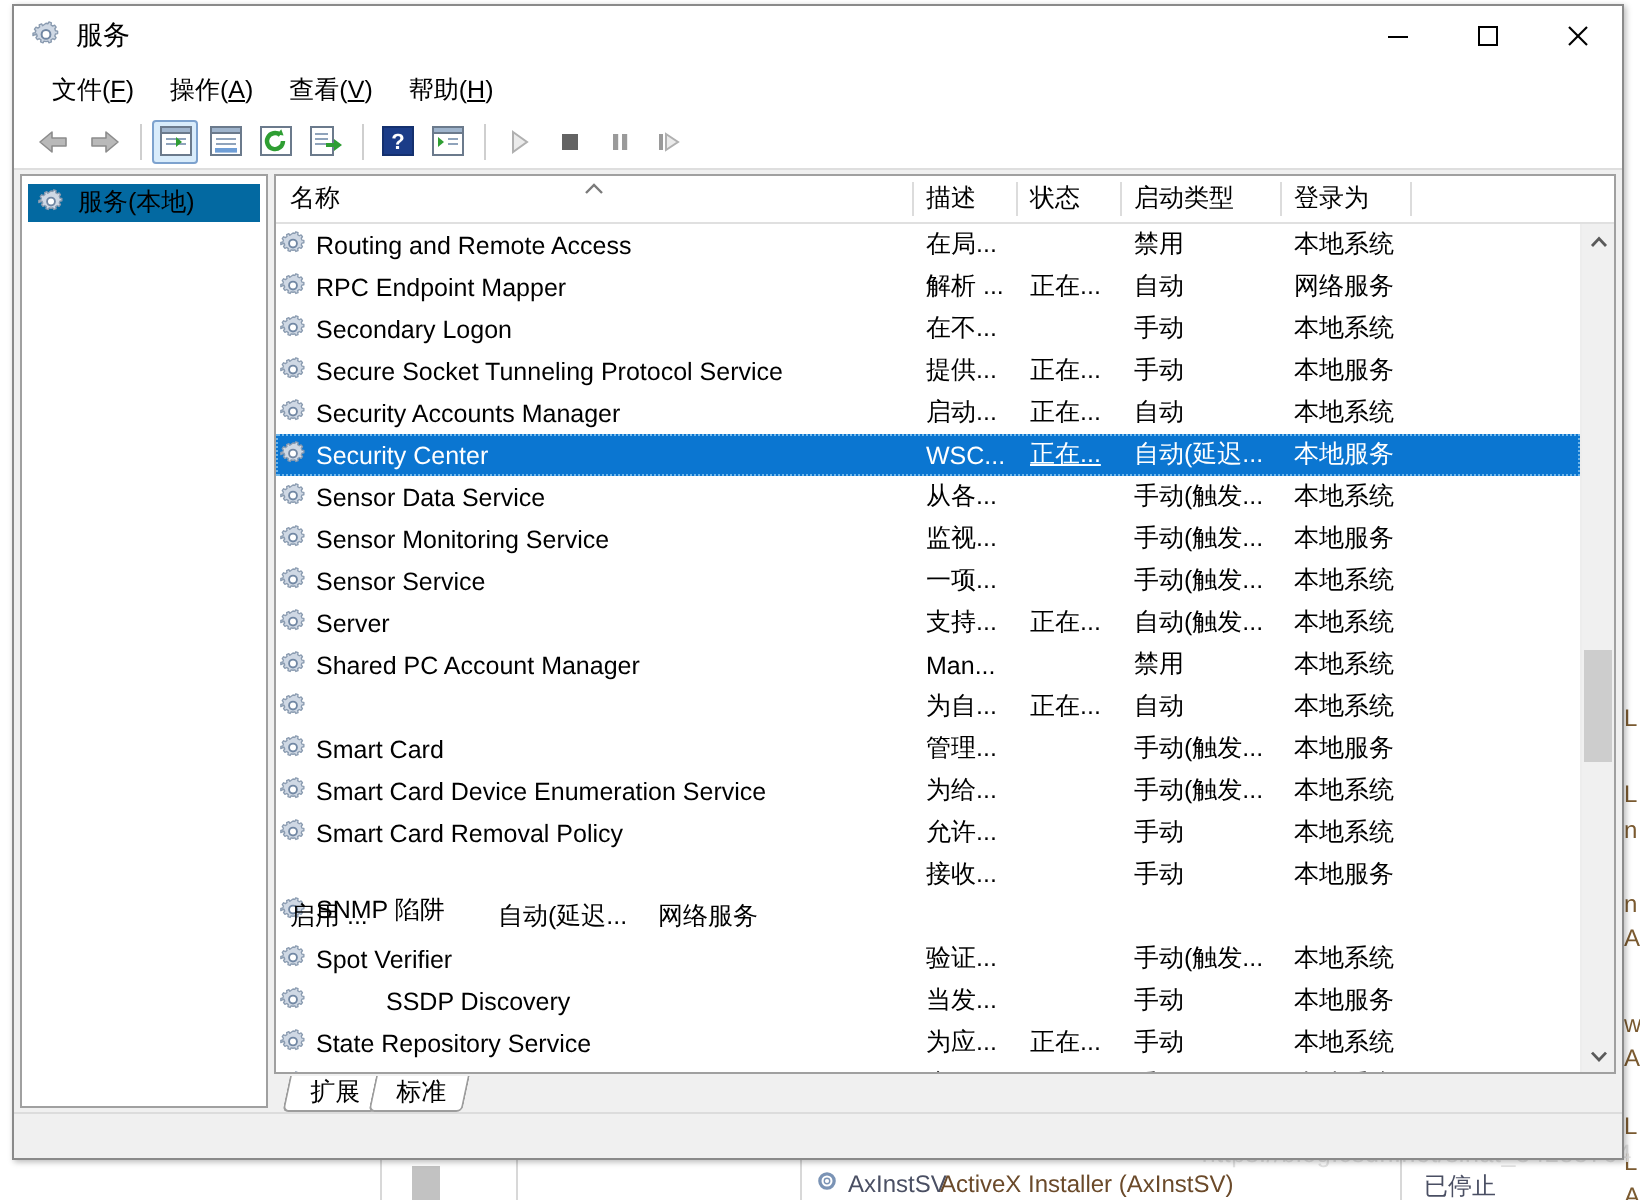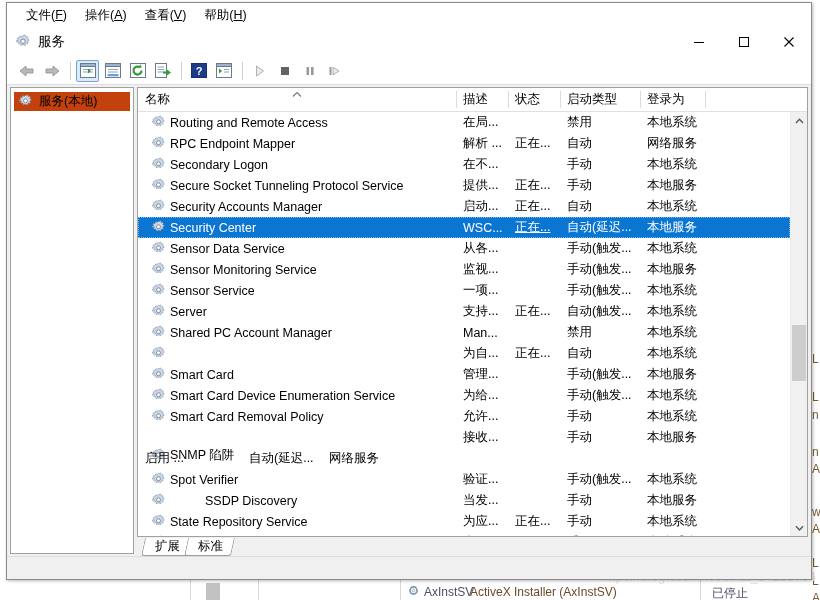--- a/index.html
+++ b/index.html
@@ -166,21 +166,21 @@
     flex: none;
     padding-top: 4px;
     margin-bottom: 2px;
   }
   .tree-node {
     display: flex;
     align-items: center;
     height: 19px;
     margin: 0 3px;
     padding-left: 4px;
-    background: #c2410c;
+    background: #0369a1;
     font-size: 12.5px;
     color: #000;
   }
   .tree-node .tn-icon { width: 15px; height: 15px; flex: none; }
   .tree-node .tn-label { margin-left: 6px; }
 
   #list-pane {
     flex: 1;
     margin-left: 3px;
     display: flex;
@@ -256,21 +256,21 @@
     outline-offset: -1px;
   }
   .cell {
     box-sizing: border-box;
     padding-left: 7px;
     overflow: hidden;
     white-space: nowrap;
     display: flex;
     align-items: center;
   }
-  .cell.name { padding-left: 13px; text-align: right; }
+  .cell.name { padding-left: 1px; text-align: right; }
   .name-icon { width: 15px; height: 15px; flex: none; margin-right: 4px; }
   .row.selected .underline-txt { text-decoration: underline; }
 
   
   #vscroll {
     width: 16px;
     flex: none;
     background: #f0f0f0;
     border-left: 1px solid #ededed;
     display: flex;
@@ -351,27 +351,20 @@
   <div class="bg-row" style="left:812px; top:505px; color:#7a5a30;">w</div>
   <div class="bg-row" style="left:812px; top:522px; color:#7a5a30;">A</div>
   <div class="bg-row" style="left:812px; top:556px; color:#7a5a30;">L</div>
   <div class="bg-row" style="left:812px; top:574px; color:#7a5a30;">L</div>
   <div class="bg-row" style="left:812px; top:591px; color:#7a5a30;">A</div>
 
   <div class="bg-watermark">https://blog.csdn.net/sinat_34285764</div>
 </div>
 
 <div id="window">
-
-  <div id="menubar">
-    <div class="menu-item"><span>文件</span>(<u>F</u>)</div>
-    <div class="menu-item"><span>操作</span>(<u>A</u>)</div>
-    <div class="menu-item"><span>查看</span>(<u>V</u>)</div>
-    <div class="menu-item"><span>帮助</span>(<u>H</u>)</div>
-  </div>
 
   <div id="titlebar">
     <svg id="title-icon" viewBox="0 0 16 16">
       <path d="M8 1.6l1 .25.5-.9 1.2.5-.2 1 .85.6.95-.45.75 1-.65.8.35 1 1.05.15v1.25l-1.05.2-.35 1 .65.8-.75 1-.95-.45-.85.6.2 1-1.2.5-.5-.9-1 .25-1-.25-.5.9-1.2-.5.2-1-.85-.6-.95.45-.75-1 .65-.8-.35-1L1.5 7.8V6.55l1.05-.15.35-1-.65-.8.75-1 .95.45.85-.6-.2-1 1.2-.5.5.9z" fill="#cfd8e4" stroke="#8a9bb0" stroke-width="0.7" stroke-linejoin="round"></path>
       <circle cx="8" cy="7.2" r="2.2" fill="#ffffff" stroke="#7187a3" stroke-width="1"></circle>
     </svg>
     <div id="title-text">服务</div>
     <div class="caption-btns">
       <button class="cap-btn">
         <svg width="12" height="12" viewBox="0 0 12 12">
@@ -385,20 +378,27 @@
       </button>
       <button class="cap-btn">
         <svg width="12" height="12" viewBox="0 0 12 12">
             <line x1="1.5" y1="1.5" x2="10.5" y2="10.5" stroke="#000" stroke-width="1.1"></line>
             <line x1="10.5" y1="1.5" x2="1.5" y2="10.5" stroke="#000" stroke-width="1.1"></line>
           </svg>
       </button>
     </div>
   </div>
 
+  <div id="menubar">
+    <div class="menu-item"><span>文件</span>(<u>F</u>)</div>
+    <div class="menu-item"><span>操作</span>(<u>A</u>)</div>
+    <div class="menu-item"><span>查看</span>(<u>V</u>)</div>
+    <div class="menu-item"><span>帮助</span>(<u>H</u>)</div>
+  </div>
+
   <div id="toolbar">
     <div class="tb-btn">
       <svg width="18" height="16" viewBox="0 0 18 16">
           <path d="M8 3v3h7v4H8v3L2 8z" fill="#b9b9b9" stroke="#8c8c8c" stroke-width="0.8" stroke-linejoin="round"></path>
         </svg>
     </div>
     <div class="tb-btn">
       <svg width="18" height="16" viewBox="0 0 18 16">
           <path d="M10 3v3H3v4h7v3l6-5z" fill="#b9b9b9" stroke="#8c8c8c" stroke-width="0.8" stroke-linejoin="round"></path>
         </svg>

